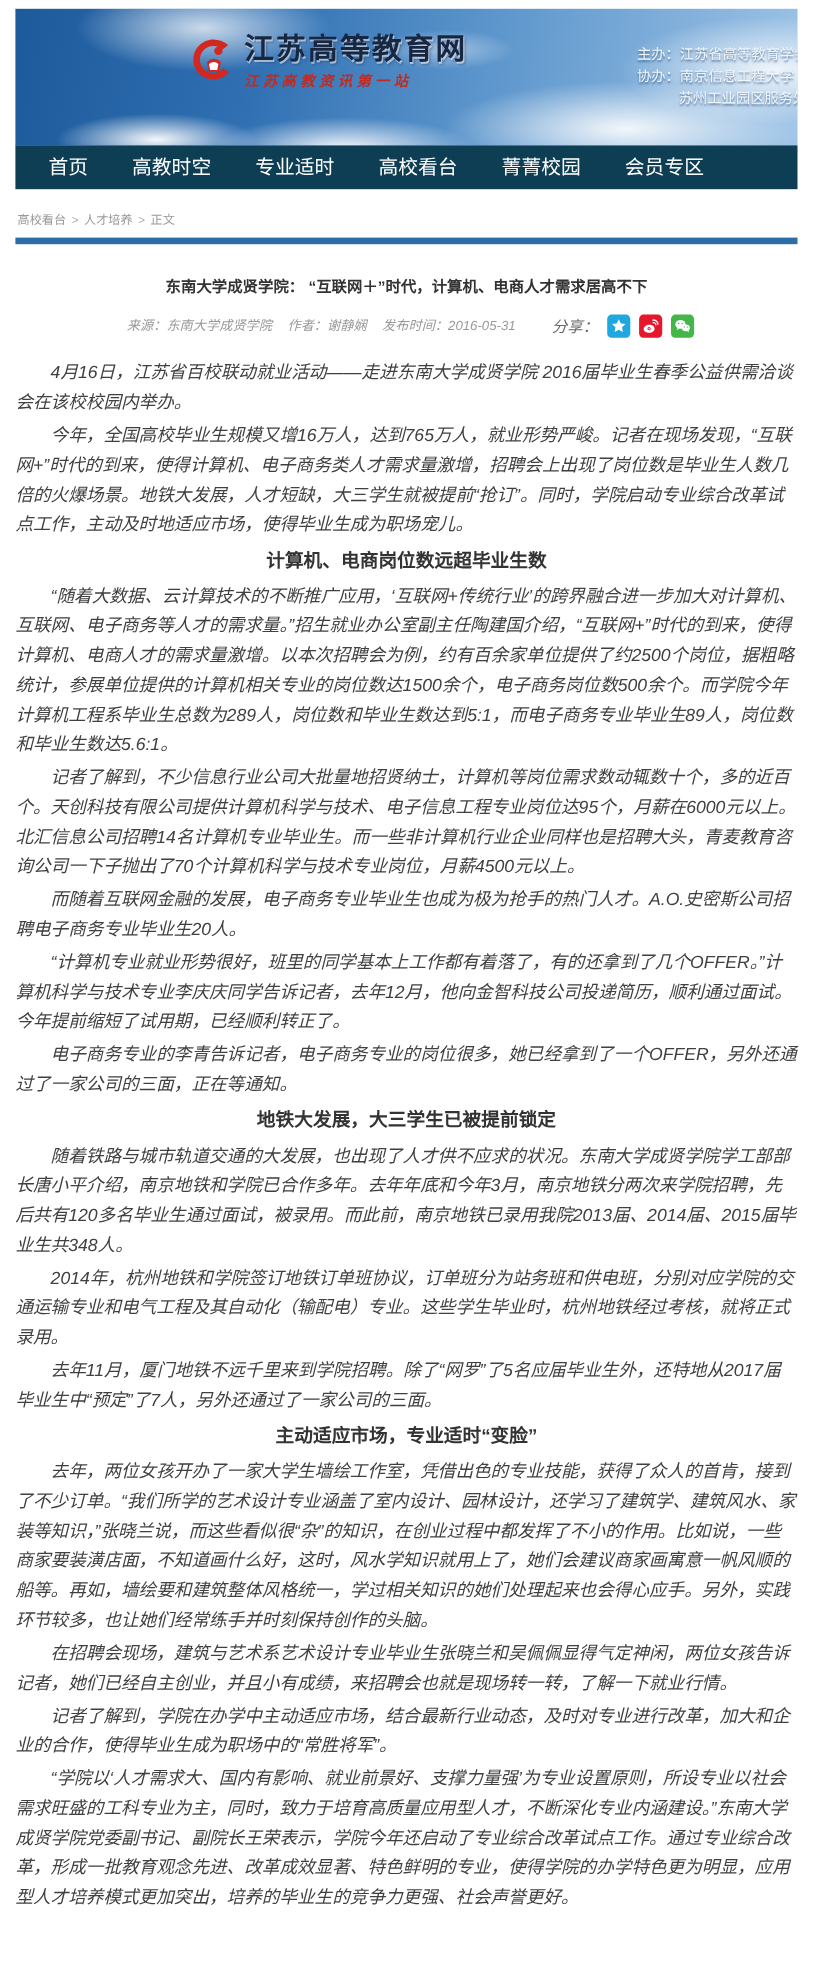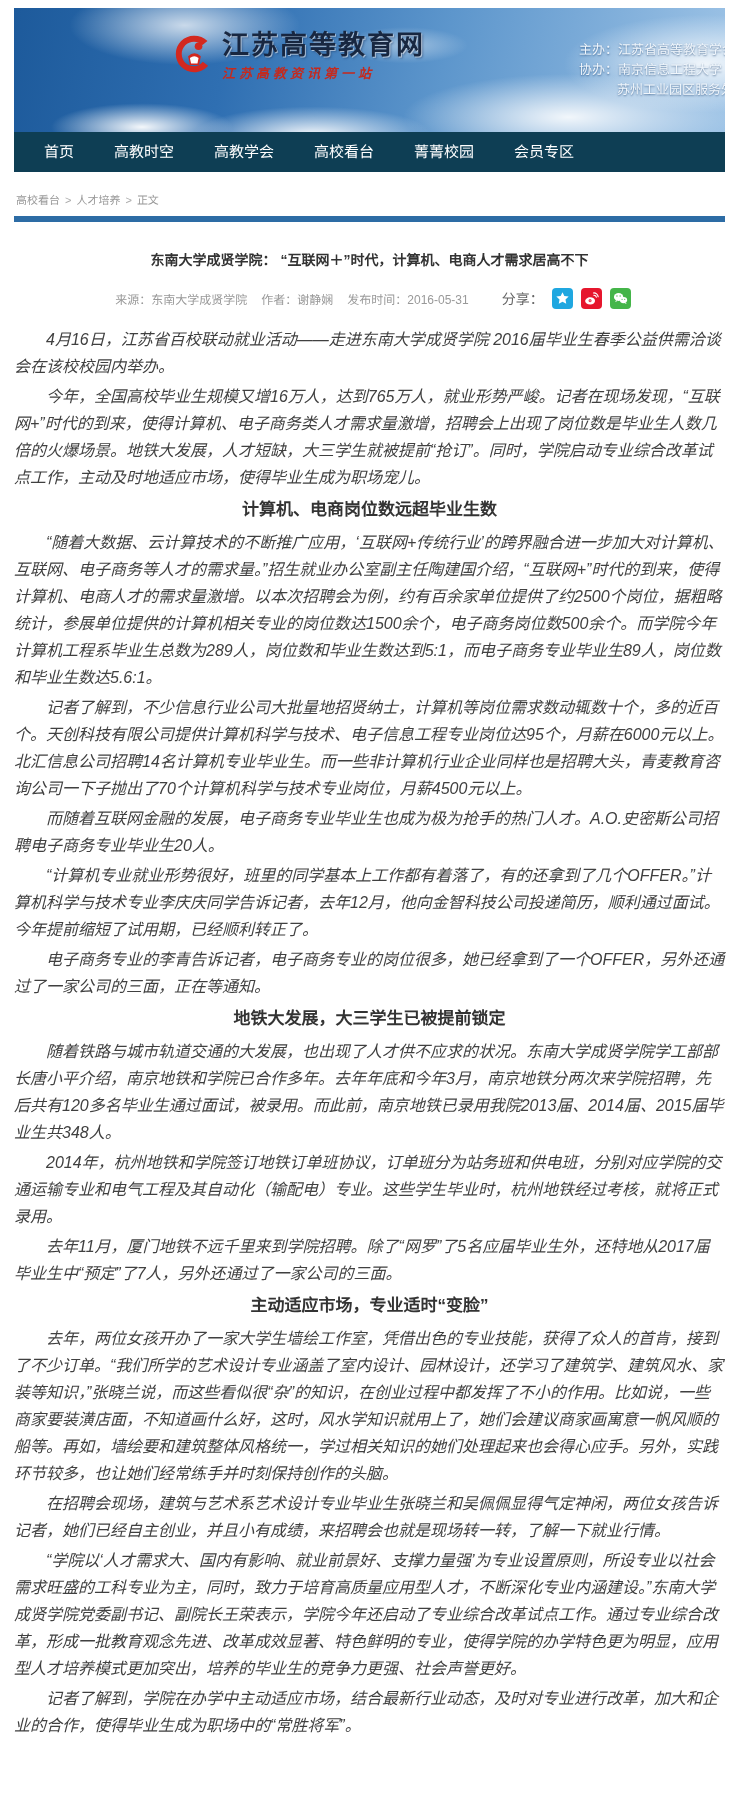--- a/index.html
+++ b/index.html
@@ -34,36 +34,36 @@
     font-size:13px;color:#c42a1e;letter-spacing:4px;font-weight:bold;
   }
   .hosts{
     position:absolute;left:565px;top:32px;font-size:13px;color:#f0f6fc;line-height:20px;
     text-shadow:0 1px 2px rgba(10,50,100,.6);white-space:nowrap;
   }
   .host-line-indent{padding-left:38px;}
 
   
   .nav{height:40px;background:#0e3e54;display:flex;align-items:center;padding-left:10px;}
-  .nav-item{color:#ffffff;font-size:15px;padding:0 20px;text-decoration:none;cursor:pointer;line-height:40px;}
+  .nav-item{color:#ffffff;font-size:18px;padding:0 20px;text-decoration:none;cursor:pointer;line-height:40px;}
 
   
   .breadcrumb{
     margin-top:14px;padding:5px 2px 9px 2px;border-bottom:6px solid #000000;
     color:#999;font-size:11px;
   }
   .breadcrumb .crumb{cursor:pointer;}
   .breadcrumb .sep{margin:0 5px;color:#aaa;}
 
   
   .article-title{
     text-align:center;font-size:14px;font-weight:bold;color:#333;
     margin:24px 6px 12px 6px;line-height:28px;
   }
-  .meta-row{display:flex;justify-content:center;align-items:center;height:24px;}
+  .meta-row{display:flex;justify-content:center;align-items:flex-start;height:24px;font-style:italic;}
   .meta-item{color:#999;font-size:12px;margin:0 7px;}
   .share-label{color:#666;font-size:14px;margin-left:26px;}
   .share-icon{
     width:21px;height:21px;border-radius:4px;display:inline-flex;align-items:center;
     justify-content:center;margin-left:8px;cursor:pointer;flex:0 0 auto;
   }
   .share-icon svg{width:17px;height:17px;display:block;}
 
   
   .article-body{margin-top:16px;font-size:16px;line-height:27px;color:#404040;}
@@ -95,21 +95,21 @@
     <div class="hosts">
       <div>主办：江苏省高等教育学会</div>
       <div>协办：南京信息工程大学</div>
       <div class="host-line-indent">苏州工业园区服务外包</div>
     </div>
   </div>
 
   <nav class="nav" style="background: rgb(14, 62, 84);">
       <a class="nav-item">首页</a>
       <a class="nav-item">高教时空</a>
-      <a class="nav-item">高教学会</a>
+      <a class="nav-item">专业适时</a>
       <a class="nav-item">高校看台</a>
       <a class="nav-item">菁菁校园</a>
       <a class="nav-item">会员专区</a>
     </nav>
 
   <div class="breadcrumb" style="border-bottom-color: rgb(45, 108, 165);">
     <span class="crumb">高校看台</span><span class="sep">&gt;</span><span class="crumb">人才培养</span><span class="sep">&gt;</span><span>正文</span>
   </div>
 
   <h1 class="article-title">东南大学成贤学院： “互联网＋”时代，计算机、电商人才需求居高不下</h1>
@@ -158,17 +158,17 @@
       <p class="body-para">而随着互联网金融的发展，电子商务专业毕业生也成为极为抢手的热门人才。A.O.史密斯公司招聘电子商务专业毕业生20人。</p>
       <p class="body-para">“计算机专业就业形势很好，班里的同学基本上工作都有着落了，有的还拿到了几个OFFER。”计算机科学与技术专业李庆庆同学告诉记者，去年12月，他向金智科技公司投递简历，顺利通过面试。今年提前缩短了试用期，已经顺利转正了。</p>
       <p class="body-para">电子商务专业的李青告诉记者，电子商务专业的岗位很多，她已经拿到了一个OFFER，另外还通过了一家公司的三面，正在等通知。</p>
       <h2 class="section-heading">地铁大发展，大三学生已被提前锁定</h2>
       <p class="body-para">随着铁路与城市轨道交通的大发展，也出现了人才供不应求的状况。东南大学成贤学院学工部部长唐小平介绍，南京地铁和学院已合作多年。去年年底和今年3月，南京地铁分两次来学院招聘，先后共有120多名毕业生通过面试，被录用。而此前，南京地铁已录用我院2013届、2014届、2015届毕业生共348人。</p>
       <p class="body-para">2014年，杭州地铁和学院签订地铁订单班协议，订单班分为站务班和供电班，分别对应学院的交通运输专业和电气工程及其自动化（输配电）专业。这些学生毕业时，杭州地铁经过考核，就将正式录用。</p>
       <p class="body-para">去年11月，厦门地铁不远千里来到学院招聘。除了“网罗”了5名应届毕业生外，还特地从2017届毕业生中“预定”了7人，另外还通过了一家公司的三面。</p>
       <h2 class="section-heading">主动适应市场，专业适时“变脸”</h2>
       <p class="body-para">去年，两位女孩开办了一家大学生墙绘工作室，凭借出色的专业技能，获得了众人的首肯，接到了不少订单。“我们所学的艺术设计专业涵盖了室内设计、园林设计，还学习了建筑学、建筑风水、家装等知识，”张晓兰说，而这些看似很“杂”的知识，在创业过程中都发挥了不小的作用。比如说，一些商家要装潢店面，不知道画什么好，这时，风水学知识就用上了，她们会建议商家画寓意一帆风顺的船等。再如，墙绘要和建筑整体风格统一，学过相关知识的她们处理起来也会得心应手。另外，实践环节较多，也让她们经常练手并时刻保持创作的头脑。</p>
       <p class="body-para">在招聘会现场，建筑与艺术系艺术设计专业毕业生张晓兰和吴佩佩显得气定神闲，两位女孩告诉记者，她们已经自主创业，并且小有成绩，来招聘会也就是现场转一转，了解一下就业行情。</p>
+      <p class="body-para">记者了解到，学院在办学中主动适应市场，结合最新行业动态，及时对专业进行改革，加大和企业的合作，使得毕业生成为职场中的“常胜将军”。</p>
       <p class="body-para">“学院以‘人才需求大、国内有影响、就业前景好、支撑力量强’为专业设置原则，所设专业以社会需求旺盛的工科专业为主，同时，致力于培育高质量应用型人才，不断深化专业内涵建设。”东南大学成贤学院党委副书记、副院长王荣表示，学院今年还启动了专业综合改革试点工作。通过专业综合改革，形成一批教育观念先进、改革成效显著、特色鲜明的专业，使得学院的办学特色更为明显，应用型人才培养模式更加突出，培养的毕业生的竞争力更强、社会声誉更好。</p>
-      <p class="body-para">记者了解到，学院在办学中主动适应市场，结合最新行业动态，及时对专业进行改革，加大和企业的合作，使得毕业生成为职场中的“常胜将军”。</p>
     </div>
 
 </div>
 
 </body></html>

